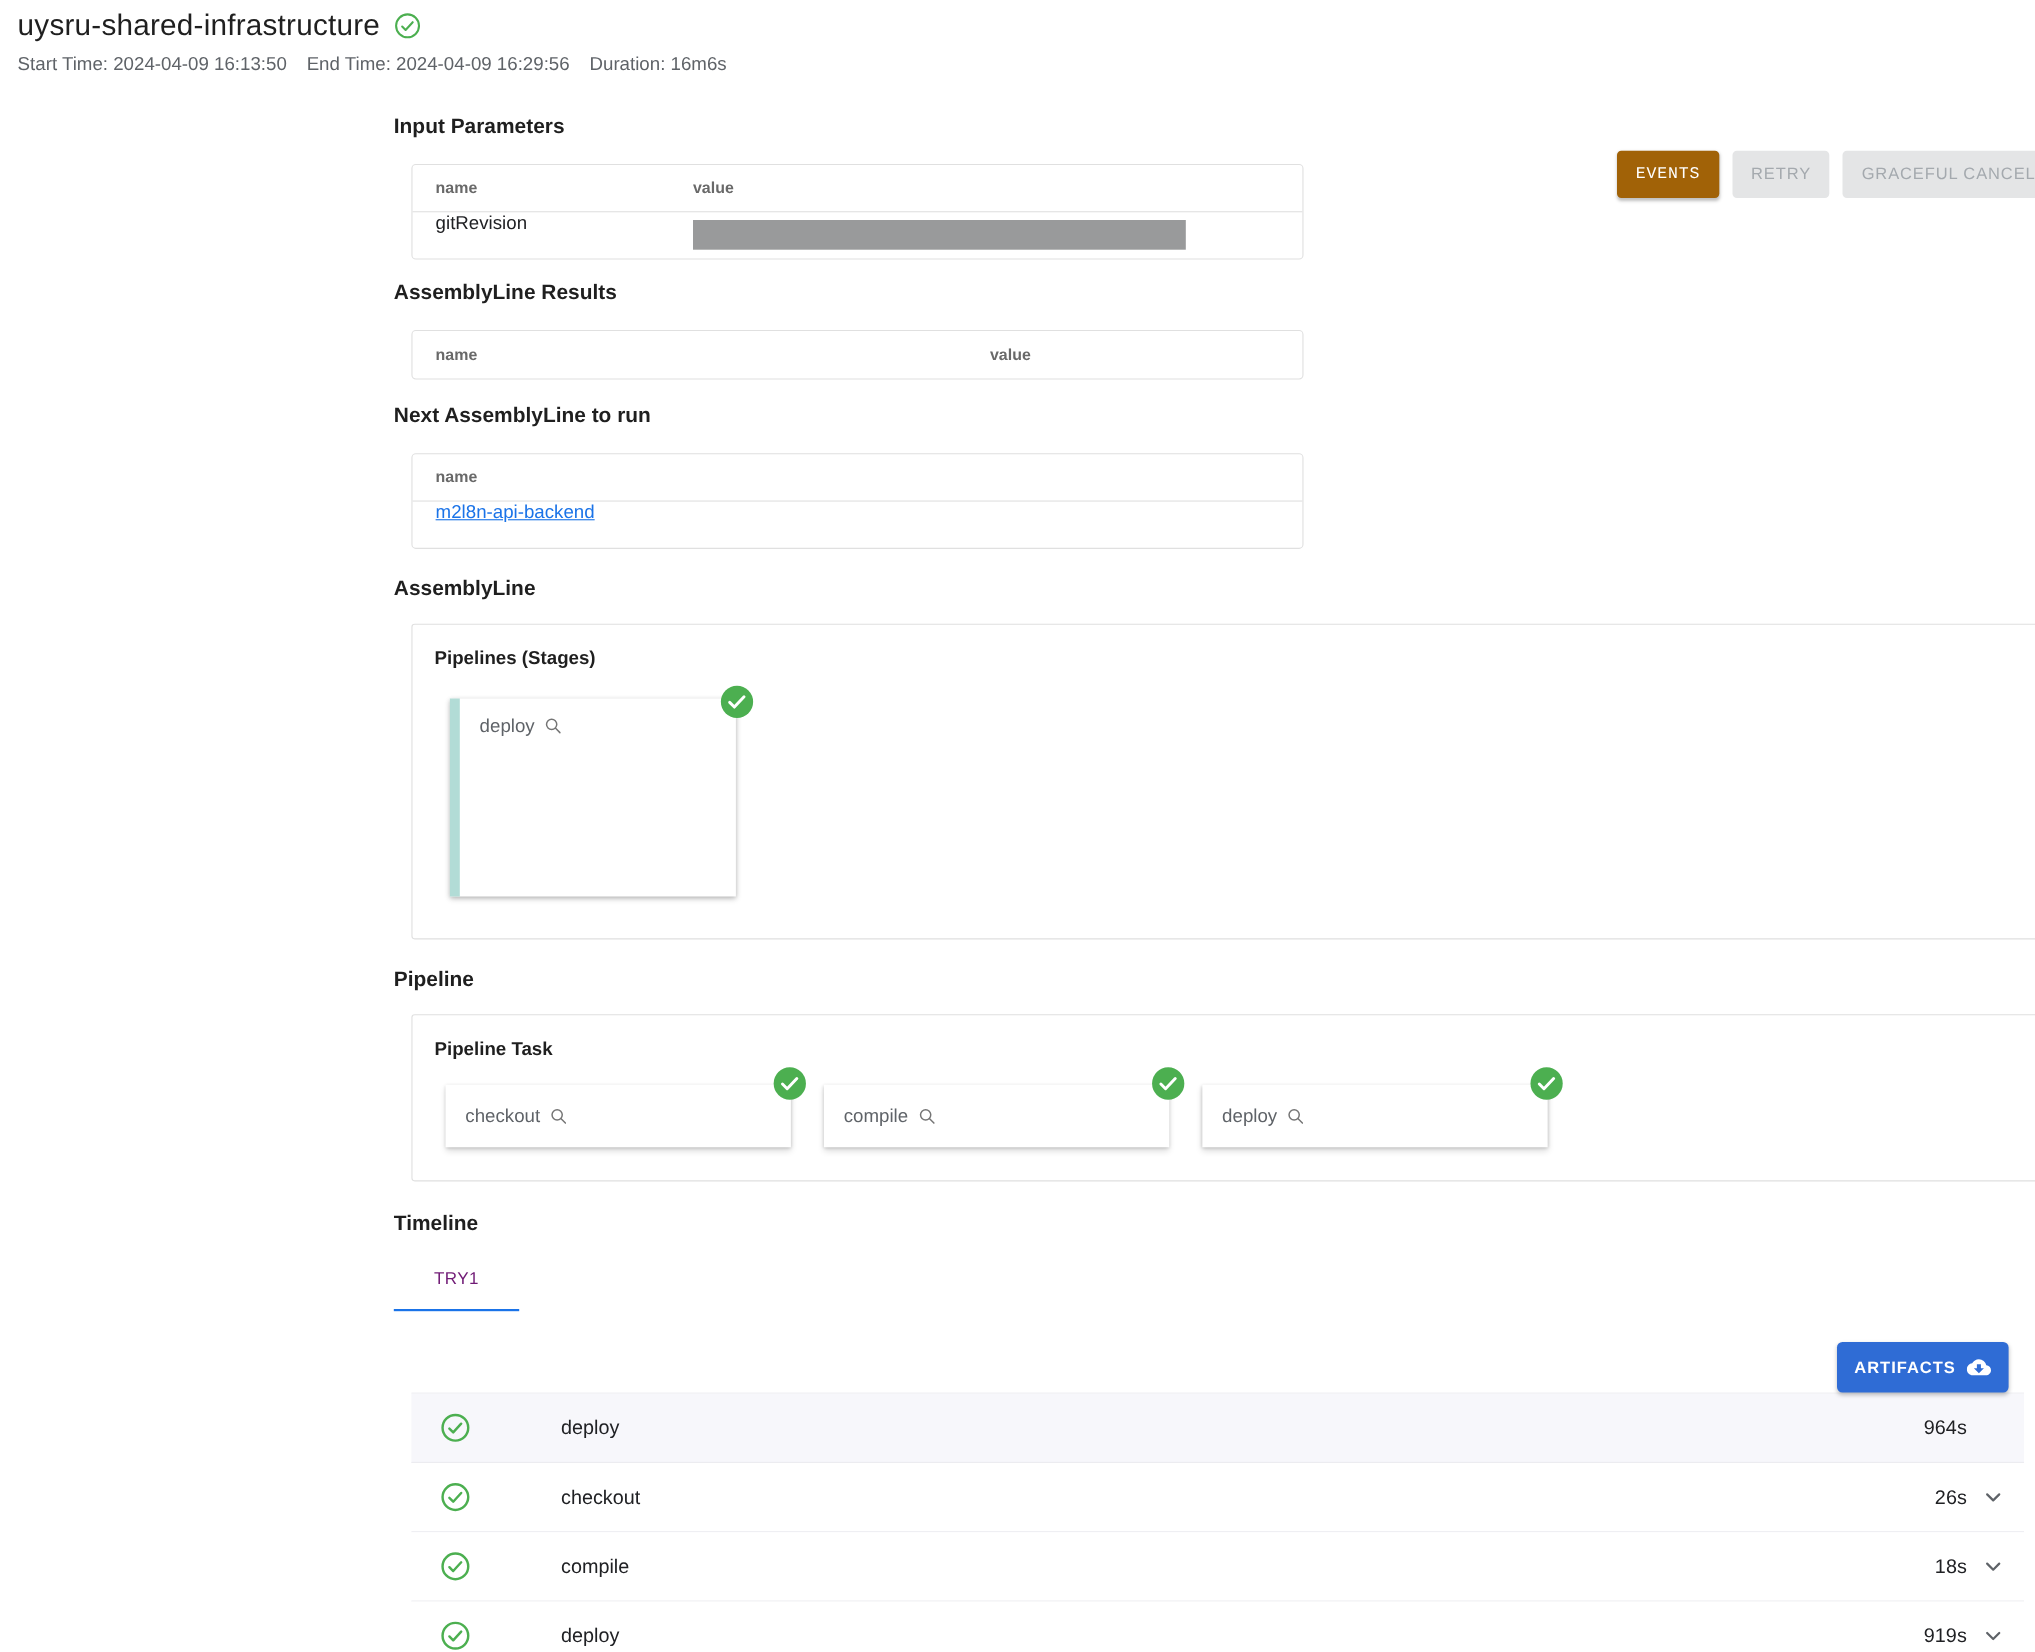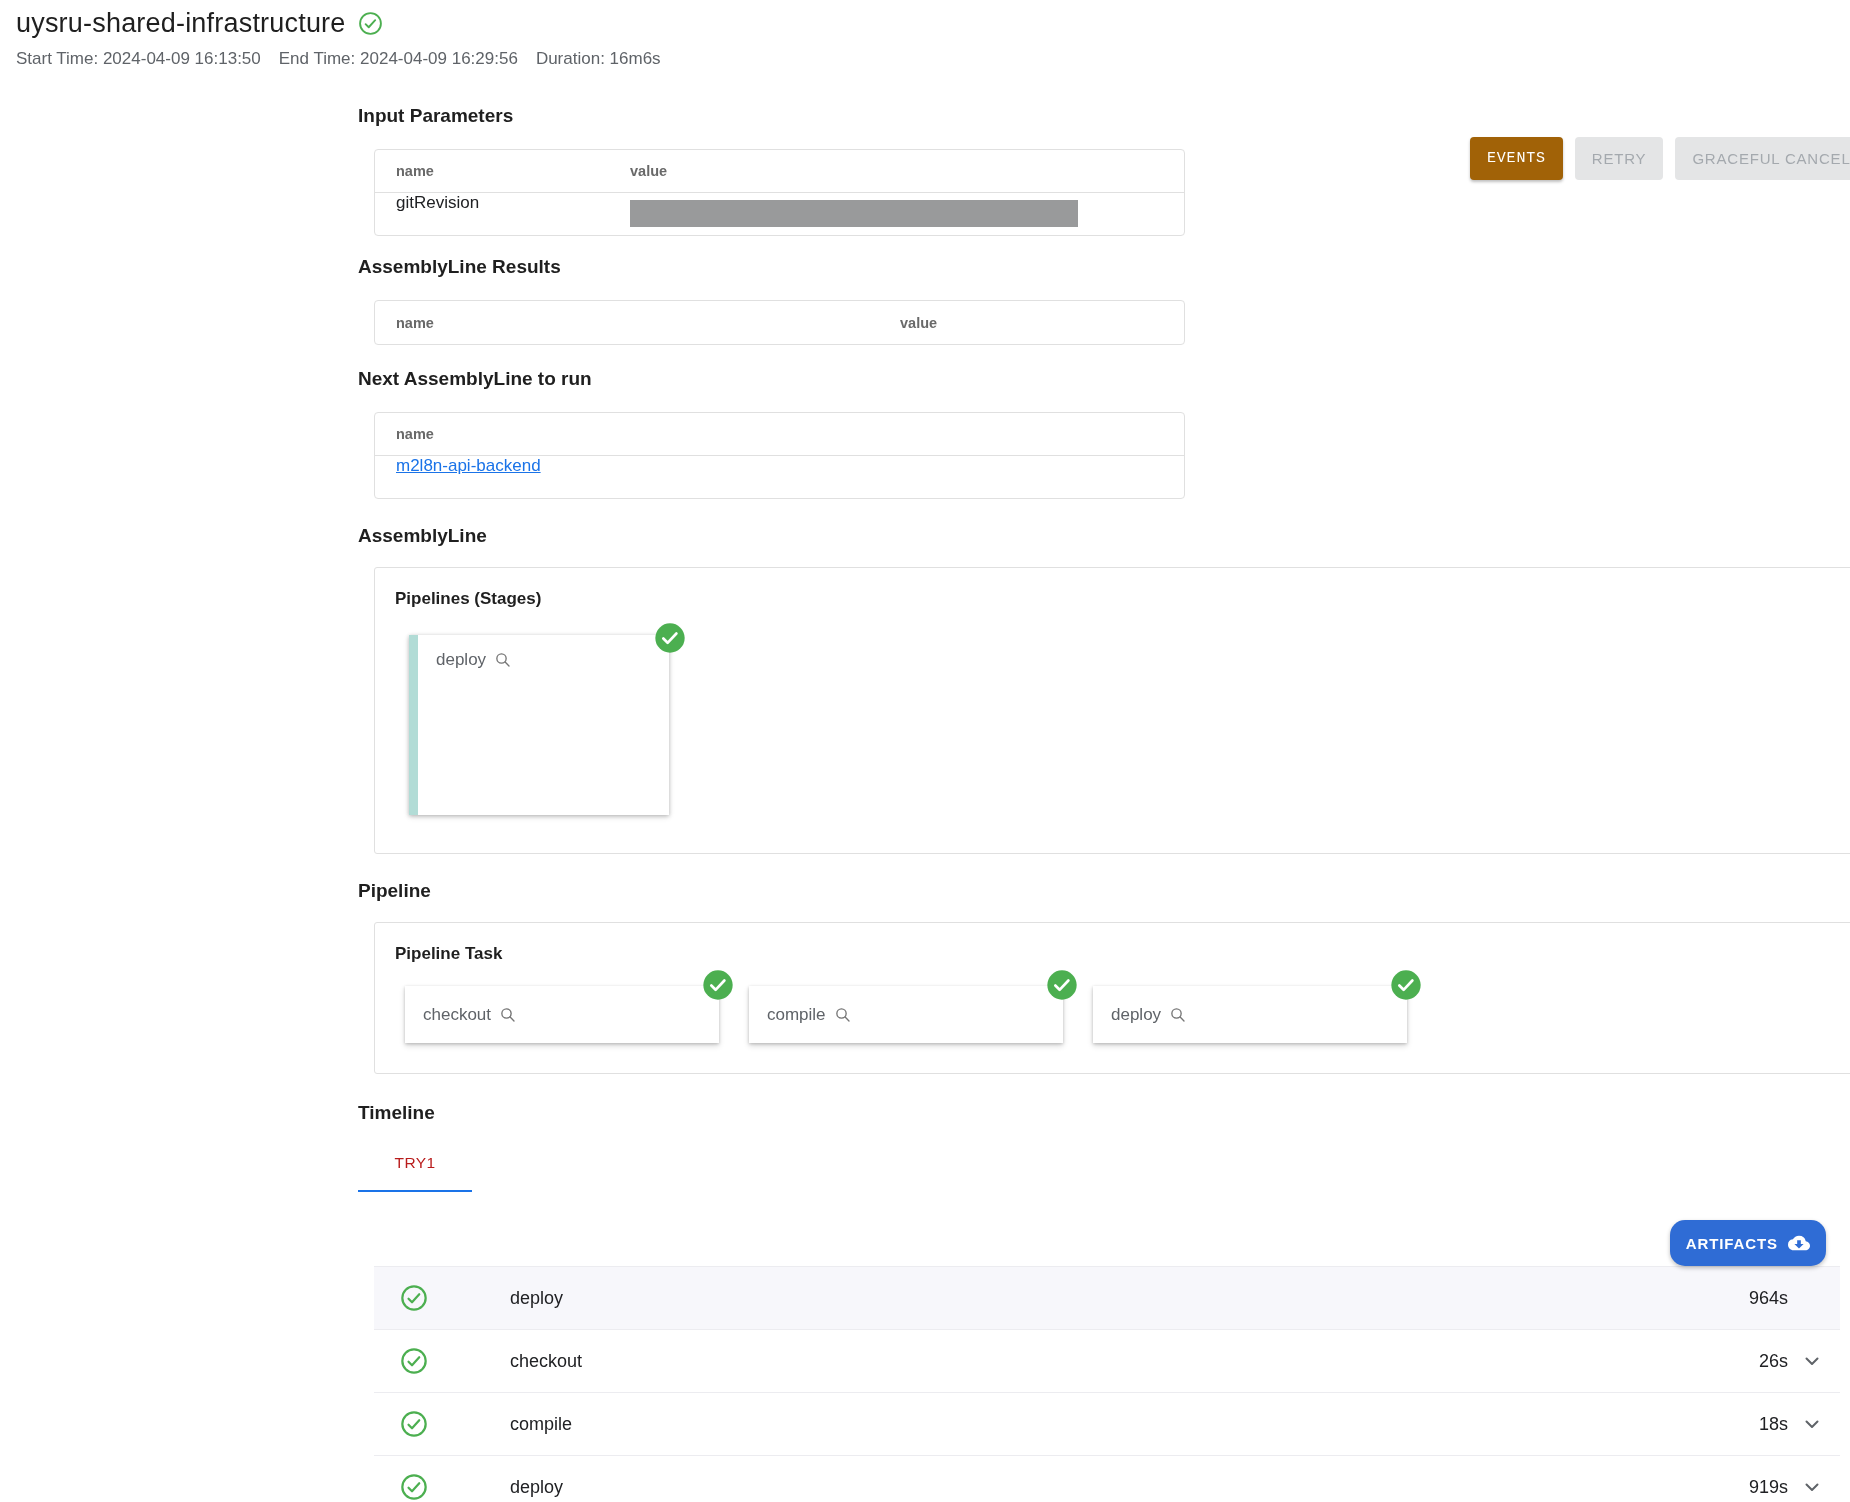--- a/index.html
+++ b/index.html
@@ -59,25 +59,25 @@
   .badge { position:absolute; top:-13px; right:-17px; width:32px; height:32px; }
 
   .task-row { display:flex; gap:30px; margin:22px 0 0 30px; }
   .task-card { position:relative; width:314px; height:57px; background:#fff;
                display:flex; align-items:center; padding-left:18px;
                box-shadow:0 1px 3px rgba(0,0,0,.2), 0 3px 6px rgba(0,0,0,.14); }
   .task-card .badge { top:-17px; right:-15px; }
 
   .tabs { margin-top:18px; display:flex; }
   .tab { min-width:114px; text-align:center; padding:12px 0 18px 0; font-size:15.5px; font-weight:500;
-         letter-spacing:.4px; color:#b91c1c; border-bottom:2.5px solid #1a73e8; cursor:pointer; }
+         letter-spacing:.4px; color:#701a75; border-bottom:2.5px solid #1a73e8; cursor:pointer; }
 
   .artifacts-row { position:relative; margin-left:16px; width:1466px; height:74px; }
   .btn-artifacts { position:absolute; right:14px; top:28px; background:#2f6cd5; color:#fff;
-                   border:none; border-radius:15px; font-family:inherit; font-size:15px; font-weight:600;
+                   border:none; border-radius:5px; font-family:inherit; font-size:15px; font-weight:600;
                    letter-spacing:.9px; padding:12px 16px; display:flex; align-items:center; gap:10px;
                    box-shadow:0 2px 4px rgba(0,0,0,.25); cursor:pointer; }
 
   .tl-list { margin-left:16px; width:1466px; border-top:1px solid #ececf0; }
   .tl-row { display:flex; align-items:center; height:63px; border-bottom:1px solid #ececf0;
             background:#fff; cursor:pointer; }
   .tl-row.hl { background:#f7f7fb; }
   .tl-icon { margin-left:26px; width:28px; height:28px; flex:none; }
   .tl-name { margin-left:82px; font-size:18px; color:#202124; }
   .tl-spacer { flex:1; }

